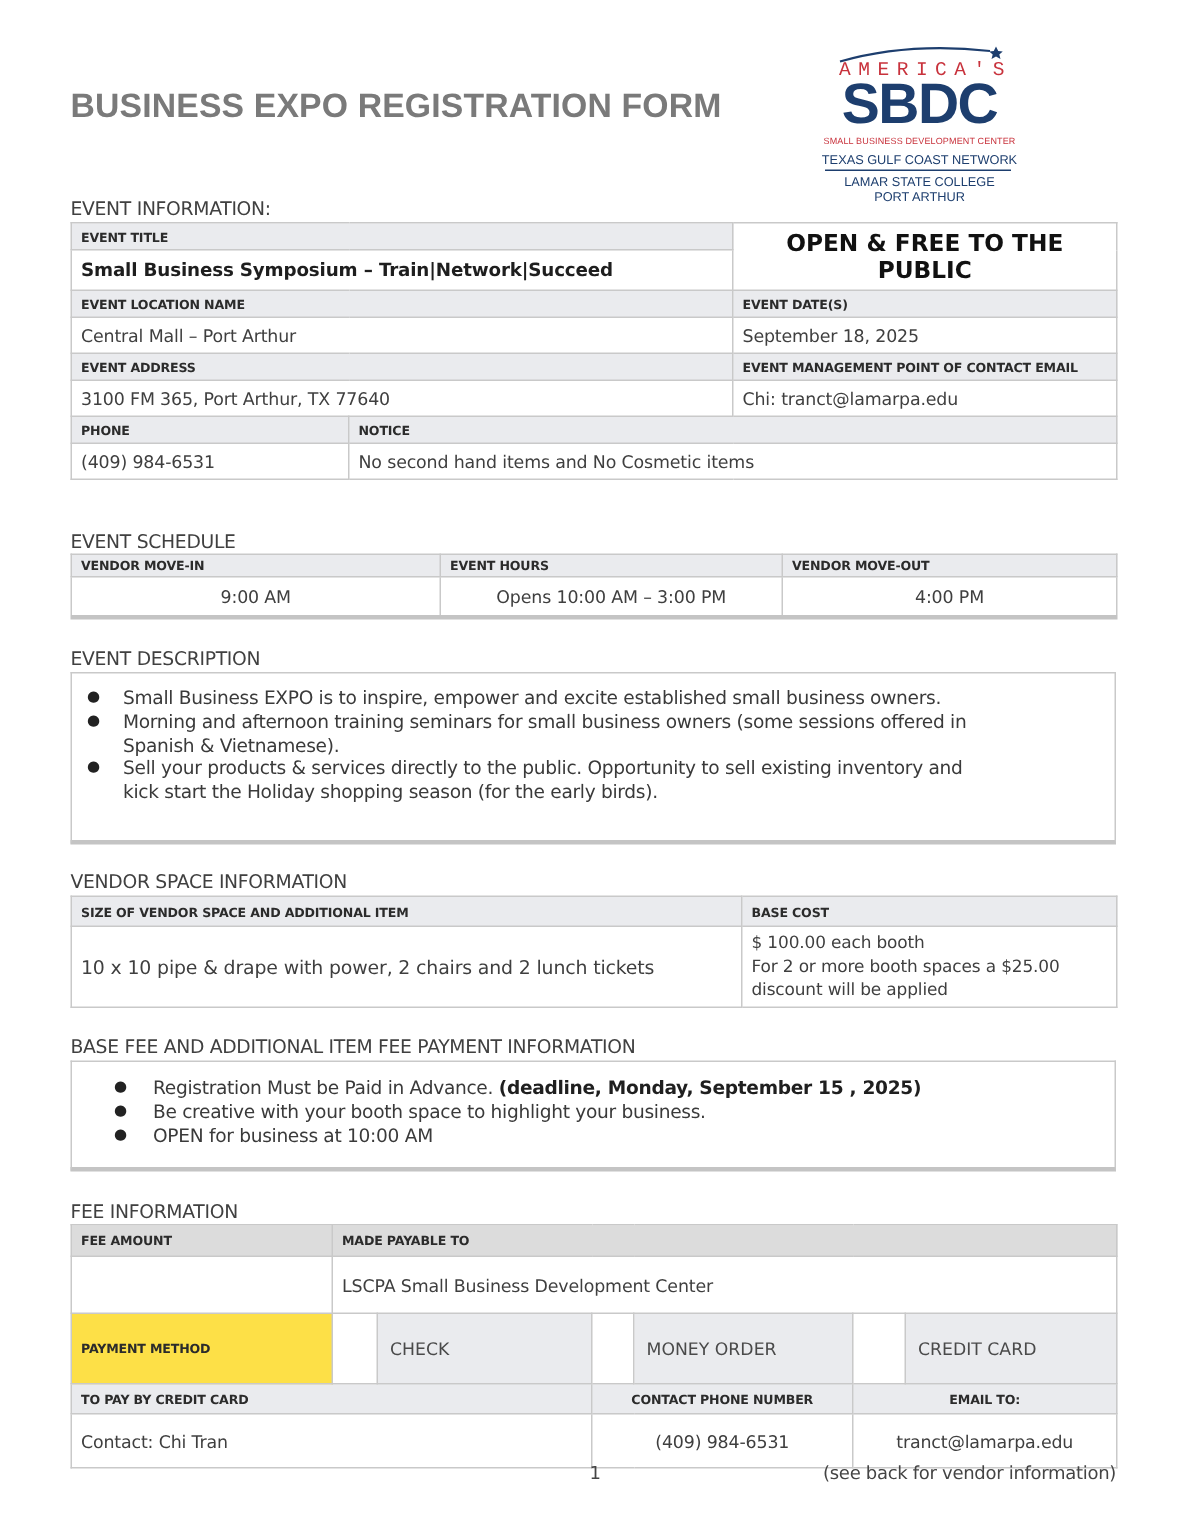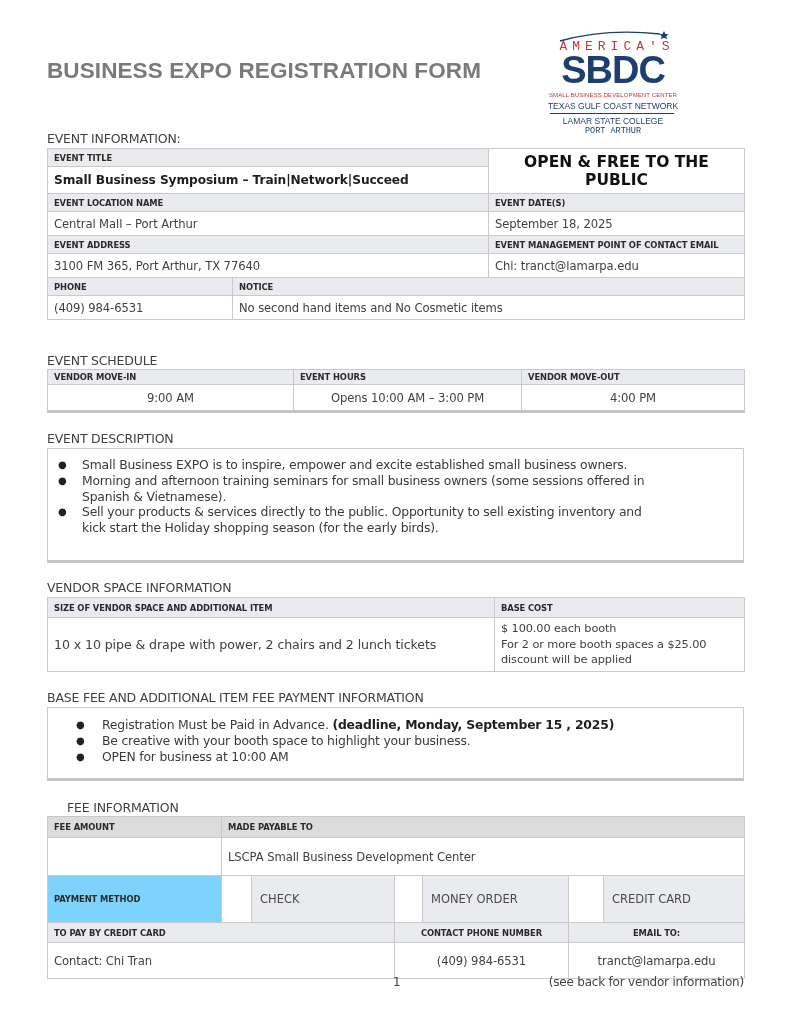--- a/index.html
+++ b/index.html
@@ -10,32 +10,32 @@
 
     
     .logo { position: absolute; left: 538px; top: 30px; width: 150px; height: 108px; text-align: center; }
     .logo .swoosh { position: absolute; left: 18px; top: 0px; width: 118px; height: 12px; }
     .logo .americas { position: absolute; left: 0; right: 0; top: 9px; font-family: Liberation Mono, monospace; font-size: 13px; letter-spacing: 5px; color: #c8323c; padding-left: 8px; }
     .logo .sbdc { position: absolute; left: 0; right: 0; top: 20px; font-family: "Liberation Sans", sans-serif; font-weight: bold; font-size: 38px; color: #1d3e6e; letter-spacing: -1px; line-height: 40px; }
     .logo .sub1 { position: absolute; left: 0; right: 0; top: 62px; font-family: "Liberation Sans", sans-serif; font-size: 6px; color: #c8323c; letter-spacing: 0.1px; }
     .logo .sub2 { position: absolute; left: 0; right: 0; top: 71px; font-family: "Liberation Sans", sans-serif; font-size: 8.5px; color: #1d3e6e; }
     .logo .rule { position: absolute; left: 12px; right: 14px; top: 83px; border-top: 1px solid #1d3e6e; }
     .logo .sub3 { position: absolute; left: 0; right: 0; top: 86px; font-family: "Liberation Sans", sans-serif; font-size: 8.5px; color: #1d3e6e; }
-    .logo .sub4 { position: absolute; left: 0; right: 0; top: 96px; font-family: Liberation Mono, monospace; font-size: 8.5px; color: #1d3e6e; }
+    .logo .sub4 { position: absolute; left: 0; right: 0; top: 96px; font-family: Liberation Sans, sans-serif; font-size: 8.5px; color: #1d3e6e; }
 
     .section-label { position: absolute; left: 47px; font-size: 12.5px; color: #404040; letter-spacing: -0.2px; }
 
     table { border-collapse: collapse; position: absolute; left: 47px; width: 697px; table-layout: fixed; }
     td { border: 1.5px solid #c9c9c9; vertical-align: middle; }
     td.hdr { background: #eaebee; font-weight: bold; font-size: 8.4px; color: #2b2b2b; padding: 0 6px; height: 18px; letter-spacing: -0.1px; }
     td.val { background: #ffffff; font-size: 11.6px; color: #3f3f3f; padding: 0 6px; height: 24px; letter-spacing: -0.1px; }
     td.val.bold { font-weight: bold; font-size: 12.2px; color: #1e1e1e; }
     td.center { text-align: center; }
     td.big { font-weight: bold; font-size: 15.5px; color: #111111; text-align: center; padding: 0 4px; }
-    td.pm-label { background: #7dd3fc; }
+    td.pm-label { background: #fde047; }
     td.pm-box { background: #ffffff; }
     td.pm-opt { background: #eaebee; font-weight: normal; font-size: 11.5px; color: #4a4a4a; padding: 16px 8px; }
 
     .box { position: absolute; left: 47px; width: 697px; border: 1.5px solid #c9c9c9; border-bottom: 3px solid #c4c4c4; background: #fff; }
     ul.bullets { list-style: none; }
     ul.bullets li { position: relative; font-size: 12.4px; color: #3a3a3a; line-height: 15.8px; letter-spacing: -0.2px; }
     ul.bullets li .dot { position: absolute; font-size: 10px; line-height: 15.8px; color: #222; }
     .desc li { padding-left: 34px; }
     .desc li .dot { left: 10px; }
     .pay li { padding-left: 54px; }
@@ -160,21 +160,21 @@
 
 <div class="section-label" style="top:690px;">BASE FEE AND ADDITIONAL ITEM FEE PAYMENT INFORMATION</div>
 <div class="box pay" style="top:707px; height:74px; padding:9px 0 0 0;">
   <ul class="bullets">
     <li><span class="dot">●</span><span>Registration Must be Paid in Advance. </span><b>(deadline, Monday, September 15 , 2025)</b></li>
     <li><span class="dot">●</span><span>Be creative with your booth space to highlight your business.</span></li>
     <li><span class="dot">●</span><span>OPEN for business at 10:00 AM</span></li>
   </ul>
 </div>
 
-<div class="section-label" style="top:800px;margin-left:20px;">FEE INFORMATION</div>
+<div class="section-label" style="top:800px;">FEE INFORMATION</div>
 <table style="top:816px;">
   <colgroup>
     <col style="width:174px">
       <col style="width:30px">
       <col style="width:143px">
     <col style="width:28px">
       <col style="width:146px">
       <col style="width:35px">
       <col style="width:141px">
   </colgroup>

